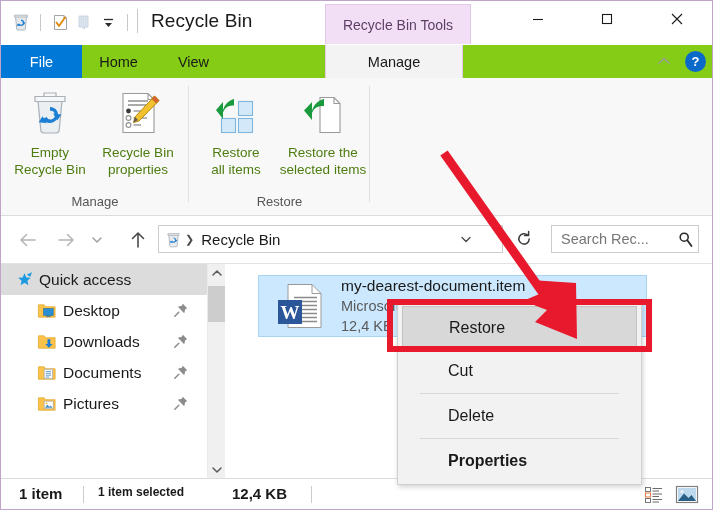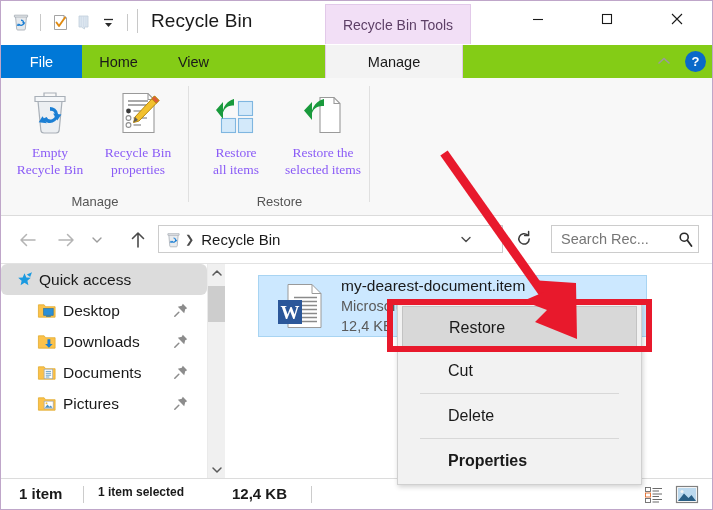--- a/index.html
+++ b/index.html
@@ -107,22 +107,22 @@
   .rgroup-label {
     position: absolute; bottom: 7px; left: 0; width: 100%;
     text-align: center; font-size: 13px; color: #555555;
   }
   .rbtn {
     position: absolute; top: 8px;
     display: flex; flex-direction: column; align-items: center;
   }
   .rbtn-icon { height: 52px; display: flex; align-items: flex-end; justify-content: center; }
   .rbtn-label {
-    margin-top: 6px; font-size: 13.5px; color: #8b5cf6; text-align: center;
-    line-height: 17px; white-space: pre-line; font-family: Liberation Serif, serif;
+    margin-top: 6px; font-size: 13.5px; color: #4d7c0f; text-align: center;
+    line-height: 17px; white-space: pre-line;
   }
 
   
   #addressbar {
     position: absolute; left: 0; top: 215px; width: 711px; height: 47px;
     background: #ffffff;
   }
   .navbtn {
     position: absolute; top: 11px; height: 26px;
     display: flex; align-items: center; justify-content: center;
@@ -159,21 +159,21 @@
   #main {
     position: absolute; left: 0; top: 262px; width: 711px; height: 215px;
     background: #ffffff; border-top: 1px solid #e2e2e2;
   }
   #navpane {
     position: absolute; left: 0; top: 0; width: 206px; height: 215px;
     background: #ffffff; overflow: hidden;
   }
   .navitem {
     position: relative; height: 31px; display: flex; align-items: center;
-    font-size: 15.5px; color: #1a1a1a; border-radius: 6px;
+    font-size: 15.5px; color: #1a1a1a;
   }
   #nav-quick { background: #dcdcdc; padding-left: 38px; }
   .navitem.child { padding-left: 62px; }
   .nav-pin {
     position: absolute; right: 18px; top: 7px; width: 16px; height: 16px;
   }
   .nav-ico { position: absolute; width: 20px; height: 20px; display: flex; align-items: center; }
   #scroll-track {
     position: absolute; left: 206px; top: 0; width: 18px; height: 215px;
     background: #f0f0f0; border-left: 1px solid #eaeaea;

